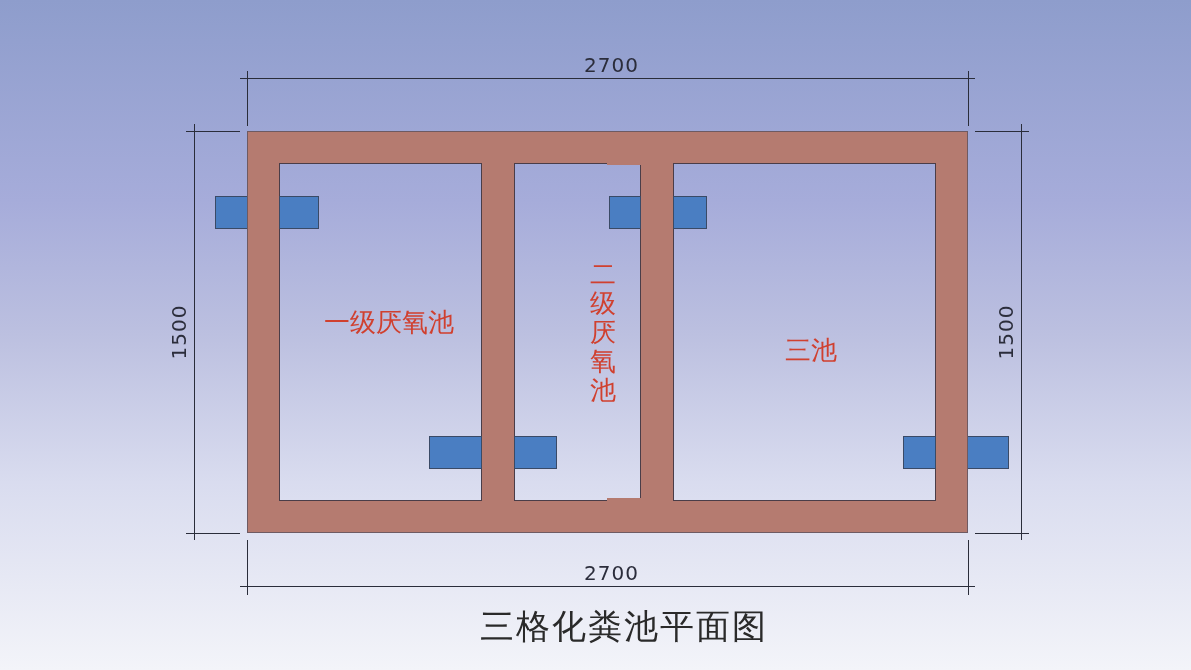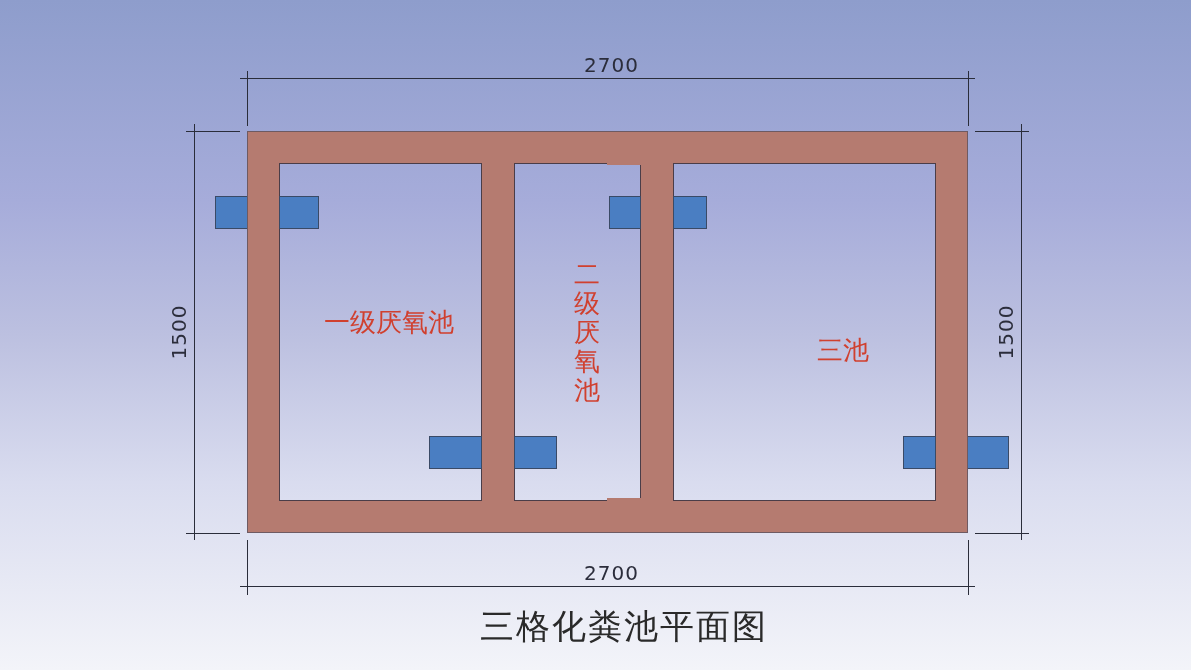--- a/index.html
+++ b/index.html
@@ -69,16 +69,16 @@
 <div class="pipe" style="left:609px; top:196px; width:32px; height:33px;"></div>
 <div class="pipe" style="left:673px; top:196px; width:34px; height:33px;"></div>
 <div class="pipe" style="left:429px; top:436px; width:53px; height:33px;"></div>
 <div class="pipe" style="left:514px; top:436px; width:43px; height:33px;"></div>
 <div class="pipe" style="left:903px; top:436px; width:33px; height:33px;"></div>
 
 <div class="wall" style="left:607px; top:163px; width:34px; height:2px;"></div>
 <div class="wall" style="left:607px; top:498px; width:34px; height:3px;"></div>
 
 <div class="label" style="left:324px; top:305px;">一级厌氧池</div>
-<div class="label" style="left:572px; top:260px; width:30px; line-height:29px; word-break:break-all; text-align:center;">二级厌氧池</div>
-<div class="label" style="left:785px; top:333px;margin-left:32px;">三池</div>
+<div class="label" style="left:588px; top:260px; width:30px; line-height:29px; word-break:break-all; text-align:center;">二级厌氧池</div>
+<div class="label" style="left:785px; top:333px;">三池</div>
 
 <div class="title" style="left:480px; top:604px;">三格化粪池平面图</div>
 
 </body></html>

